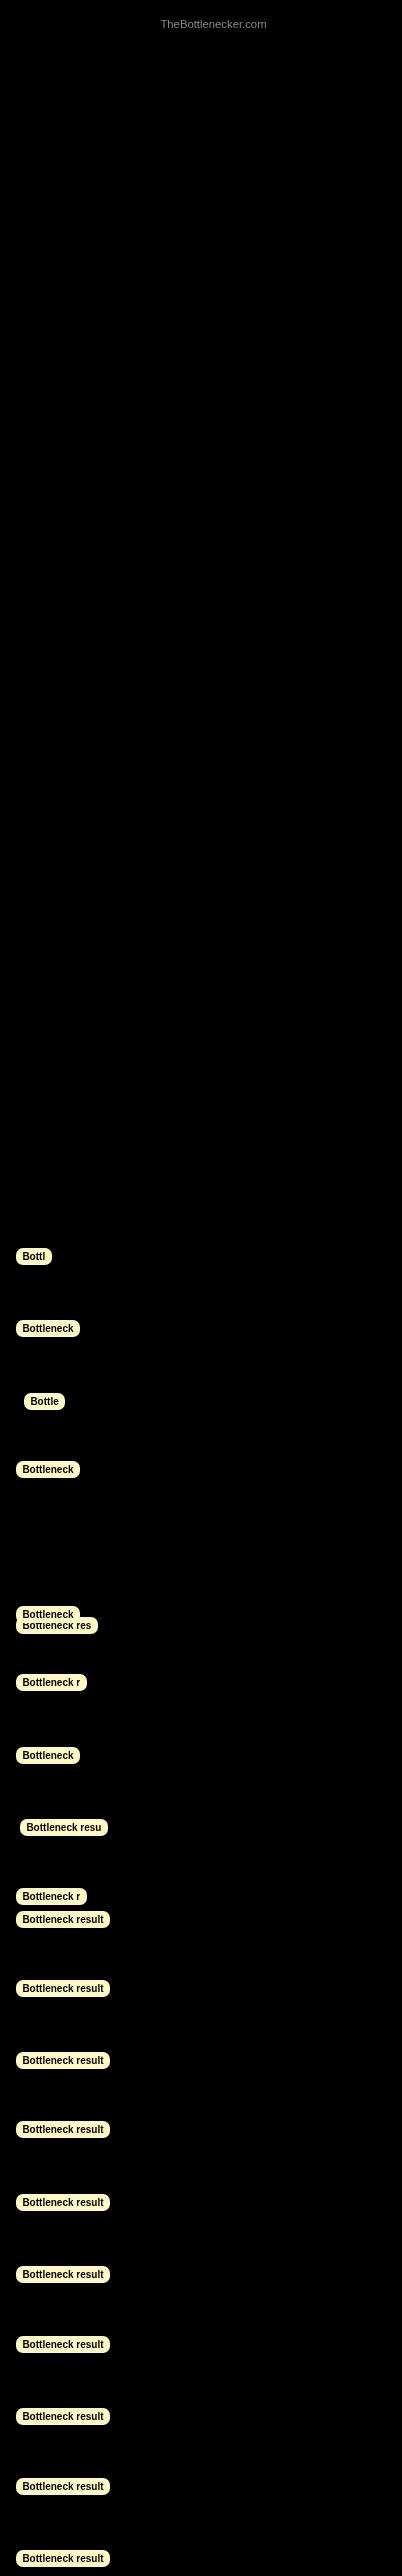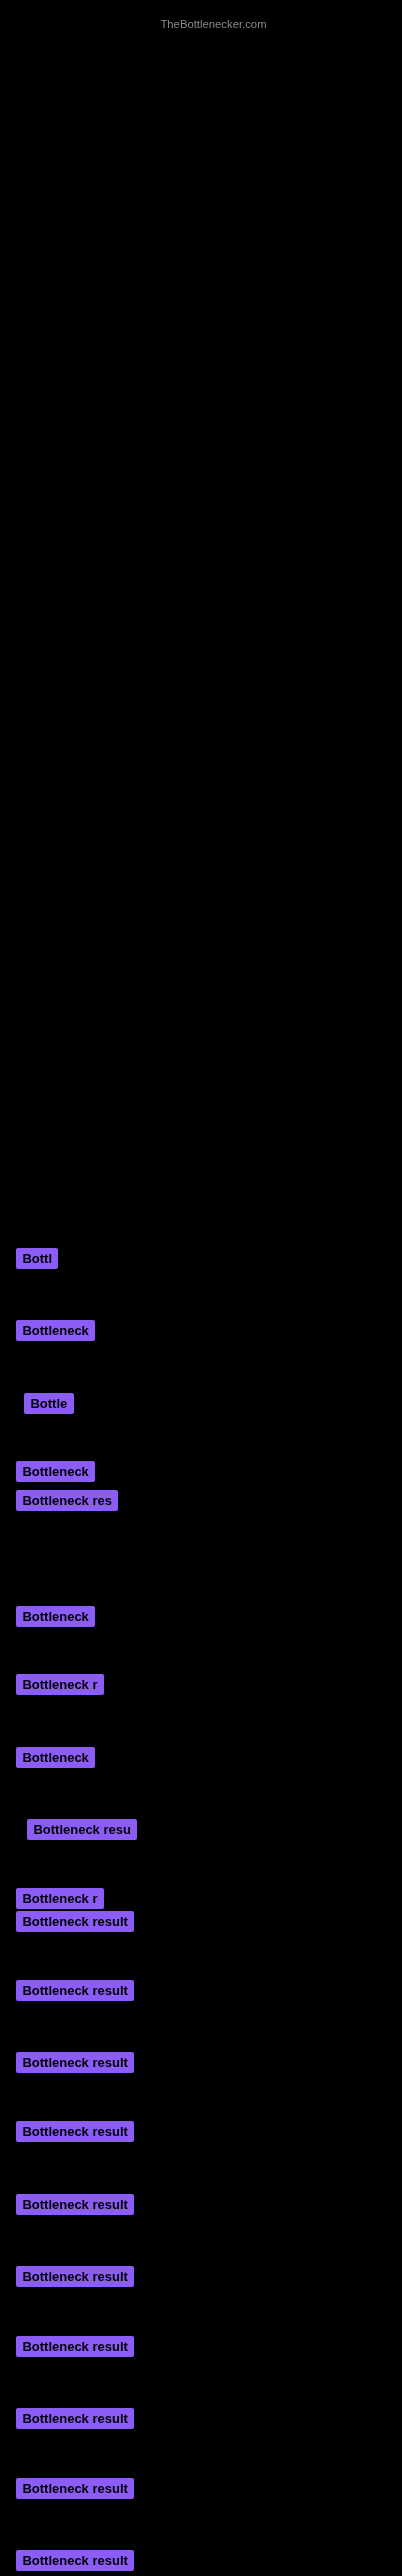--- a/index.html
+++ b/index.html
@@ -21,50 +21,50 @@
       font-size: 11.3px;
       text-align: center;
       padding-top: 6.4px;
       position: absolute;
       top: 0;
       width: 100%;
     }
 
     .bottleneck-label {
       display: inline-block;
-      background-color: #8b5cf6;
+      background-color: #fef9c3;
       color: #000000;
-      font-size: 13px;
+      font-size: 10px;
       font-weight: bold;
       padding: 3.2px 6.4px;
-      border-radius: 2px;
+      border-radius: 7px;
       white-space: nowrap;
       overflow: hidden;
     }
 
     .result-item {
       position: absolute;
       left: 0;
     }
   </style>
 </head>
 <body>
 
 <span class="site-title">TheBottlenecker.com</span>
 
 <div id="results-container">
     <div class="result-item" style="top: 1232px; left: 0px;"><span class="bottleneck-label" style="max-width: 60px;">Bottl</span></div>
     <div class="result-item" style="top: 1304px; left: 0px;"><span class="bottleneck-label" style="max-width: 81px;">Bottleneck</span></div>
     <div class="result-item" style="top: 1377px; left: 8px;"><span class="bottleneck-label" style="max-width: 64px;">Bottle</span></div>
     <div class="result-item" style="top: 1445px; left: 0px;"><span class="bottleneck-label" style="max-width: 81px;">Bottleneck</span></div>
-    <div class="result-item" style="top: 1474px; left: 0px;"><span class="bottleneck-label" style="max-width: 113px;">Bottleneck res</span></div>
+    <div class="result-item" style="top: 1601px; left: 0px;"><span class="bottleneck-label" style="max-width: 113px;">Bottleneck res</span></div>
     <div class="result-item" style="top: 1590px; left: 0px;"><span class="bottleneck-label" style="max-width: 81px;">Bottleneck</span></div>
     <div class="result-item" style="top: 1658px; left: 0px;"><span class="bottleneck-label" style="max-width: 93px;">Bottleneck r</span></div>
     <div class="result-item" style="top: 1731px; left: 0px;"><span class="bottleneck-label" style="max-width: 81px;">Bottleneck</span></div>
-    <div class="result-item" style="top: 1803px; left: 11px;"><span class="bottleneck-label" style="max-width: 121px;">Bottleneck resu</span></div>
+    <div class="result-item" style="top: 1803px; left: 4px;"><span class="bottleneck-label" style="max-width: 121px;">Bottleneck resu</span></div>
     <div class="result-item" style="top: 1872px; left: 0px;"><span class="bottleneck-label" style="max-width: 93px;">Bottleneck r</span></div>
     <div class="result-item" style="top: 1895px; left: 0px;"><span class="bottleneck-label" style="max-width: 141px;">Bottleneck result</span></div>
     <div class="result-item" style="top: 1964px; left: 0px;"><span class="bottleneck-label" style="max-width: 141px;">Bottleneck result</span></div>
     <div class="result-item" style="top: 2036px; left: 0px;"><span class="bottleneck-label" style="max-width: 141px;">Bottleneck result</span></div>
     <div class="result-item" style="top: 2105px; left: 0px;"><span class="bottleneck-label" style="max-width: 141px;">Bottleneck result</span></div>
     <div class="result-item" style="top: 2178px; left: 0px;"><span class="bottleneck-label" style="max-width: 141px;">Bottleneck result</span></div>
     <div class="result-item" style="top: 2250px; left: 0px;"><span class="bottleneck-label" style="max-width: 141px;">Bottleneck result</span></div>
     <div class="result-item" style="top: 2320px; left: 0px;"><span class="bottleneck-label" style="max-width: 141px;">Bottleneck result</span></div>
     <div class="result-item" style="top: 2392px; left: 0px;"><span class="bottleneck-label" style="max-width: 141px;">Bottleneck result</span></div>
     <div class="result-item" style="top: 2462px; left: 0px;"><span class="bottleneck-label" style="max-width: 141px;">Bottleneck result</span></div>

